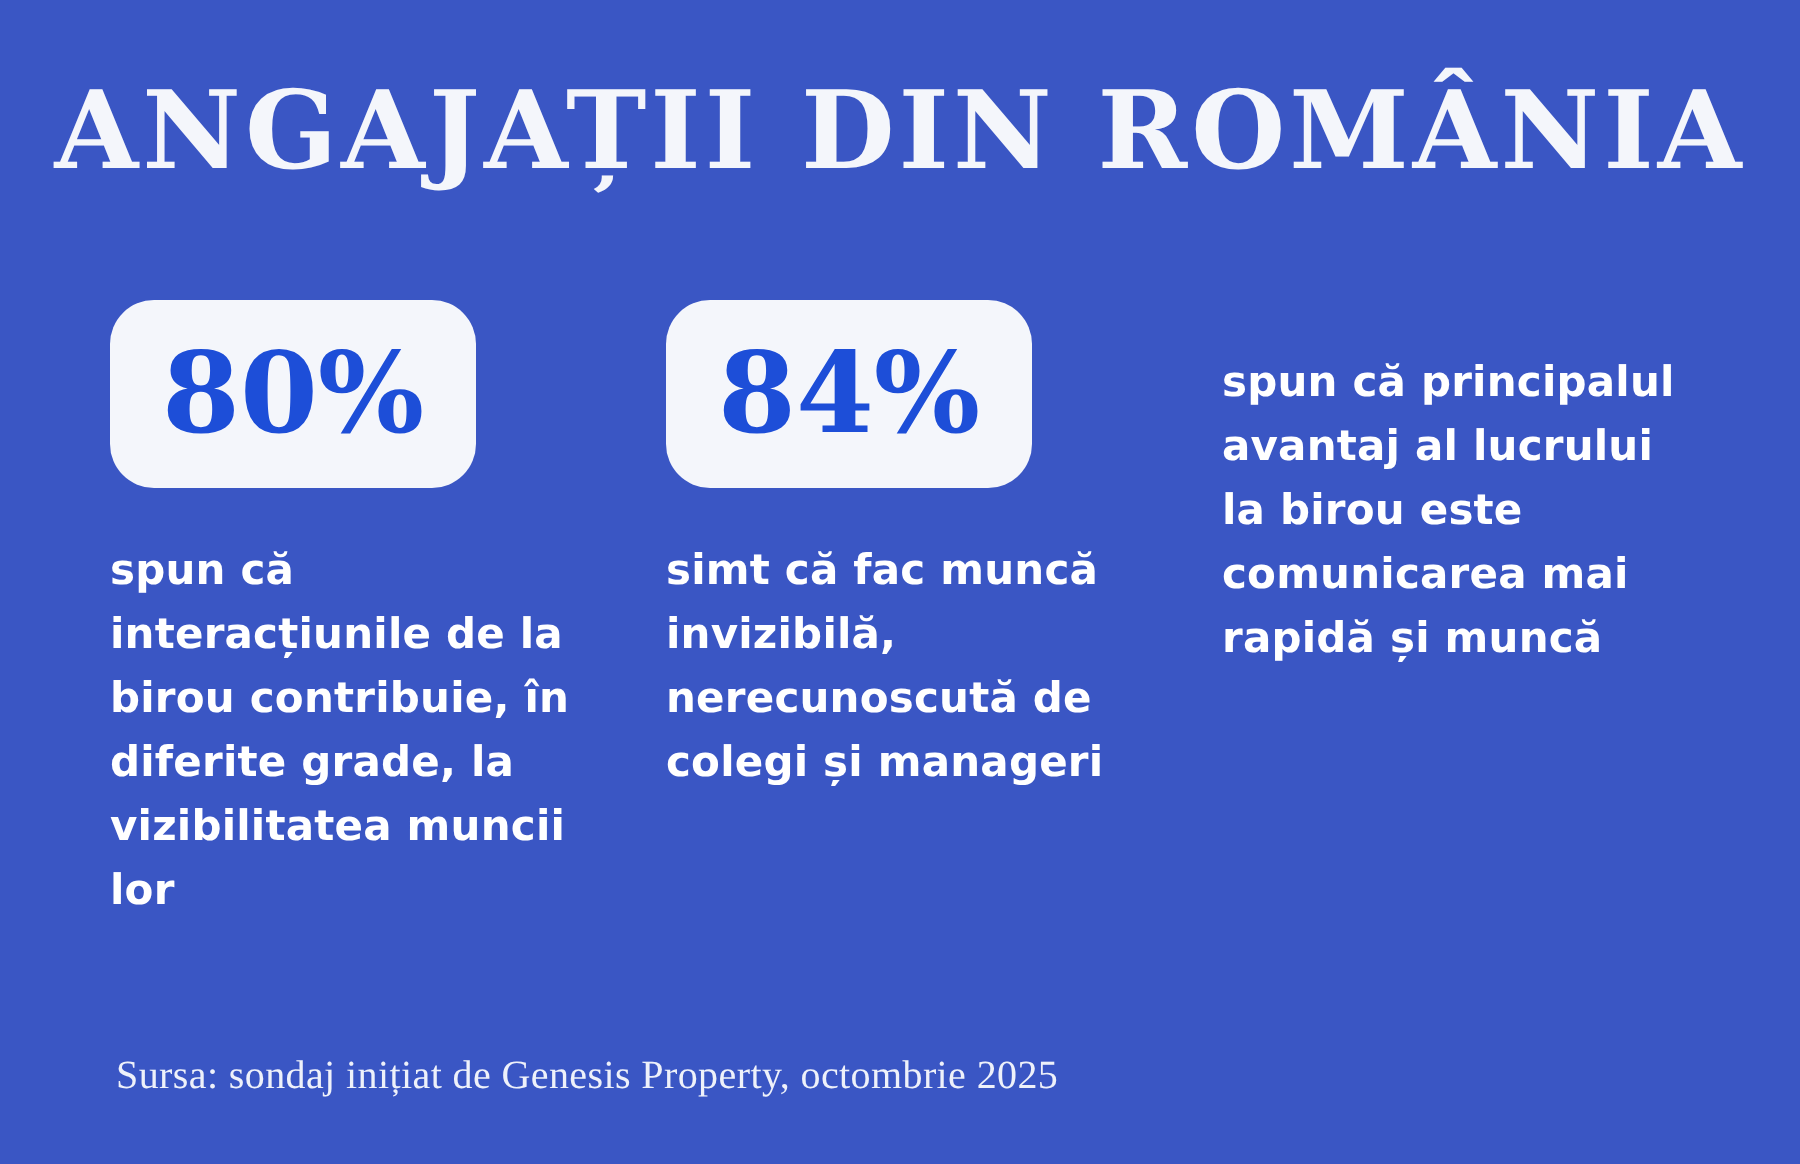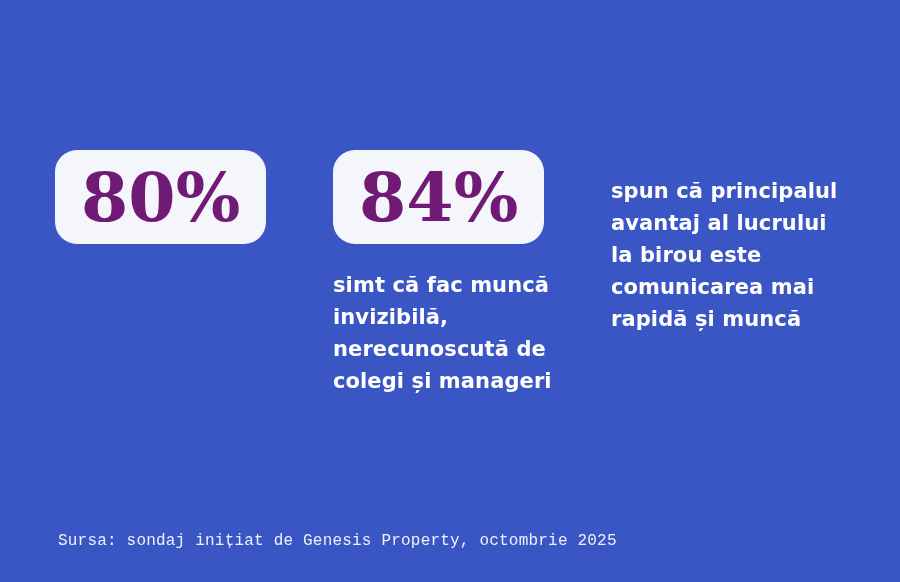--- a/index.html
+++ b/index.html
@@ -58,56 +58,58 @@
     min-width: 176px;
     padding: 0 26px;
     display: flex;
     align-items: center;
     justify-content: center;
     box-sizing: border-box;
   }
   .stat-value {
     font-family: "DejaVu Serif", serif;
     font-weight: bold;
-    font-size: 68px;
-    color: #701a75;
+    font-size: 56px;
+    color: #1d4ed8;
     line-height: 1;
     letter-spacing: 0px;
   }
   .stat-desc {
     margin-top: 26px;
     font-family: "DejaVu Sans", sans-serif;
     font-weight: bold;
     font-size: 21px;
     line-height: 1.52;
     color: #ffffff;
     letter-spacing: 0.1px;
   }
   .source {
     position: absolute;
     left: 58px;
     bottom: 32px;
-    font-family: Liberation Mono, monospace;
-    font-size: 16px;
+    font-family: Liberation Serif, serif;
+    font-size: 20px;
     color: #eef1fa;
     letter-spacing: 0.2px;
   }
 </style>
 </head>
 <body>
 
 <div class="infographic">
 
+  <div class="title">ANGAJAȚII DIN ROMÂNIA</div>
 
   <div class="columns">
 
     <div class="column">
       <div class="stat-badge">
         <span class="stat-value">80%</span>
       </div>
+      <div class="stat-desc">spun că interacțiunile de la birou contribuie, în diferite grade, la vizibilitatea muncii lor</div>
     </div>
 
     <div class="column">
       <div class="stat-badge">
         <span class="stat-value">84%</span>
       </div>
       <div class="stat-desc">simt că fac muncă invizibilă, nerecunoscută de colegi și manageri</div>
     </div>
 
     <div class="column">

